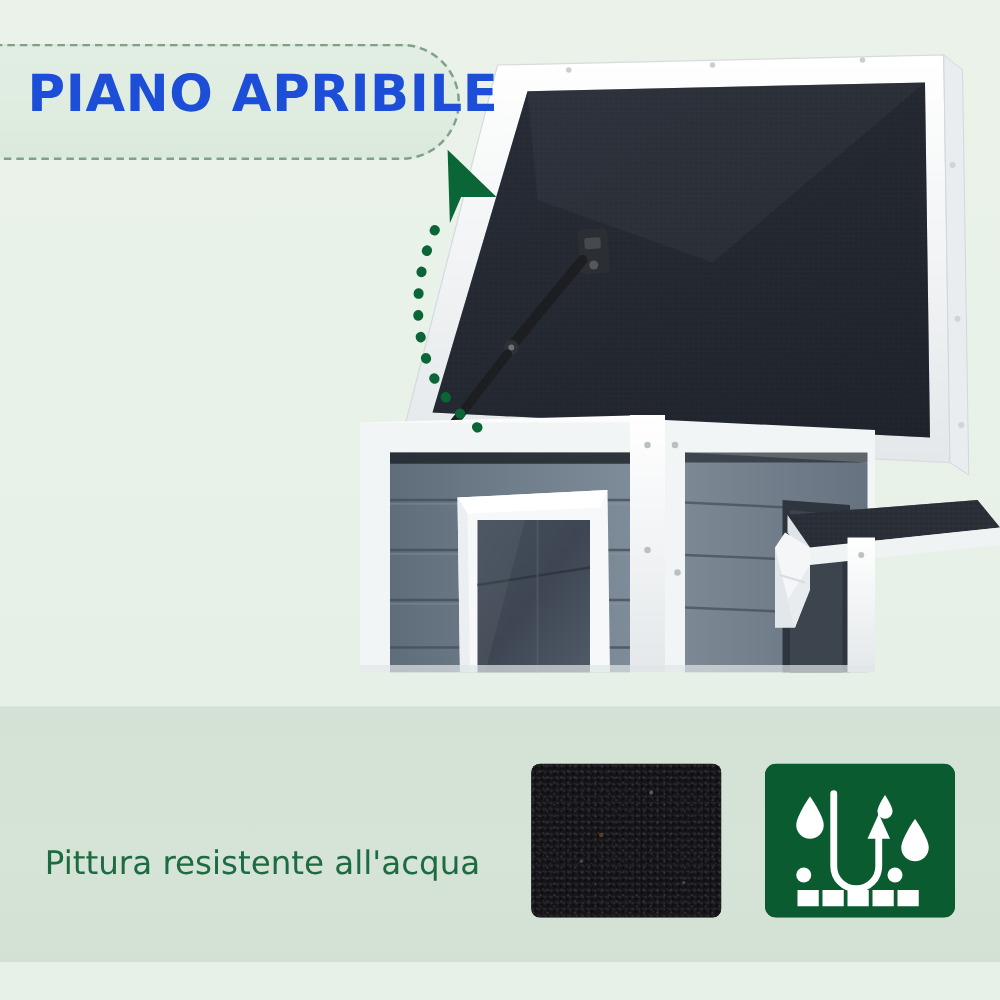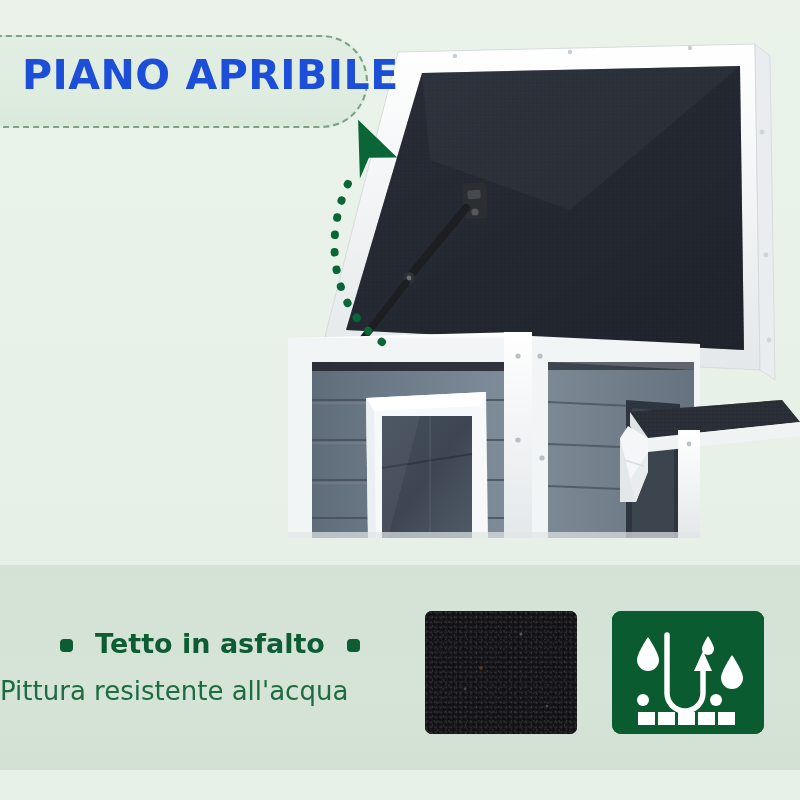--- a/index.html
+++ b/index.html
@@ -60,20 +60,21 @@
     white-space:nowrap;
   }
   .bullet{
     display:inline-block;width:13px;height:13px;border-radius:4px;
     background:#0d5c33;vertical-align:middle;
   }
   .b-left{margin-right:22px;}
   .b-right{margin-left:22px;}
   .feat-line2{
     position:absolute;left:0px;top:676px;width:420px;
+    text-align:center;
     font-size:26px;font-weight:400;color:#1d6b41;
     font-family:"DejaVu Sans", sans-serif;
     white-space:nowrap;
   }
 
   
   .swatch{
     position:absolute;left:425px;top:611px;width:152px;height:123px;
     border-radius:7px;overflow:hidden;background:#17161a;
   }
@@ -223,23 +224,20 @@
   <div class="title-badge"></div>
   <div class="title-text">PIANO APRIBILE</div>
 
   <div class="arrow-wrap">
     <svg width="120" height="240" viewBox="0 0 120 240" xmlns="http://www.w3.org/2000/svg">
       <path d="M 62 232 C 8 196 2 118 34 62" fill="none" stroke="#0b6637" stroke-width="8" stroke-linecap="round" stroke-dasharray="0.5 17"></path>
       <polygon points="34,12 78,44 50,48 44,70" fill="#0b6637" transform="rotate(8 52 40)"></polygon>
     </svg>
   </div>
 
-  <div class="feat-line1">
-    <span class="bullet b-left"></span><span>Tetto in asfalto</span><span class="bullet b-right"></span>
-  </div>
   <div class="feat-line2">Pittura resistente all'acqua</div>
 
   <div class="swatch">
     <svg width="152" height="123" viewBox="0 0 152 123" xmlns="http://www.w3.org/2000/svg">
       <defs>
         <pattern id="gr1" width="5" height="5" patternUnits="userSpaceOnUse">
           <rect width="5" height="5" fill="#17161a"></rect>
           <circle cx="1.2" cy="1.4" r="1.1" fill="#2e2c31"></circle>
           <circle cx="3.6" cy="3.2" r="0.9" fill="#0d0c0f"></circle>
           <circle cx="4.3" cy="0.9" r="0.5" fill="#3b393f"></circle>

